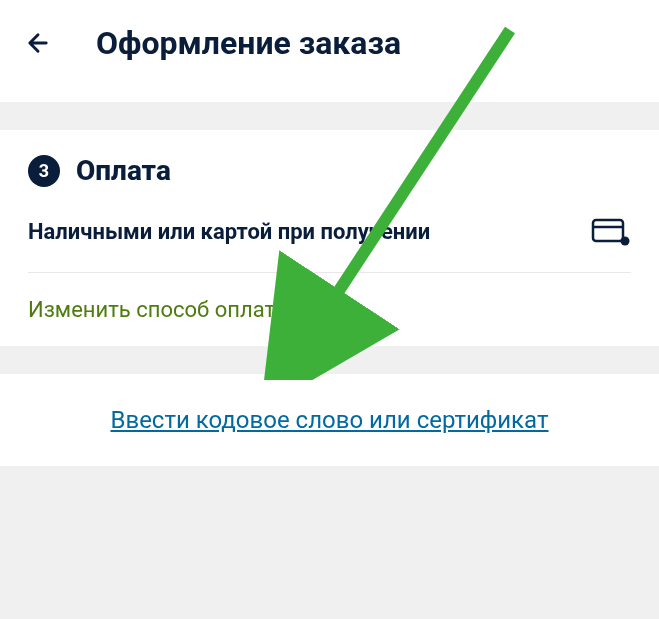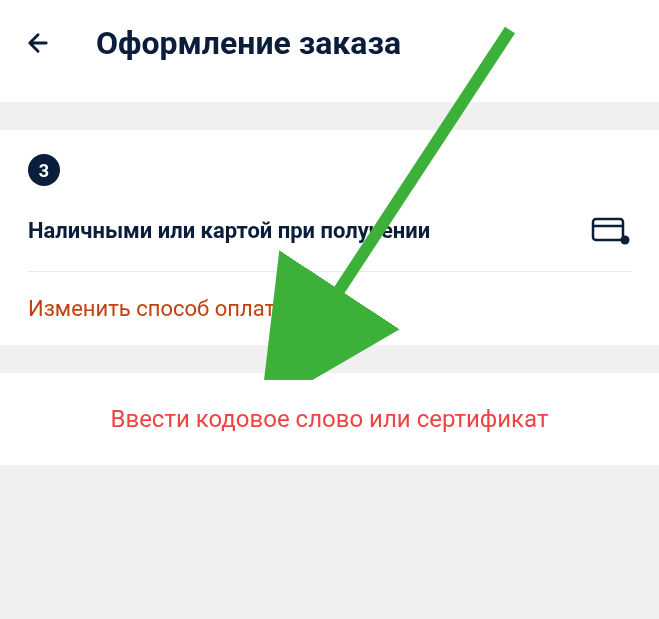--- a/index.html
+++ b/index.html
@@ -79,37 +79,38 @@
       color: #0a1e3c;
       line-height: 1.5;
       max-width: 480px;
     }
     .card-icon {
       width: 40px;
       height: 30px;
       flex-shrink: 0;
     }
     .change-link {
-      color: #c2410c;
+      color: #4d7c0f;
       font-size: 22px;
       font-weight: 400;
       padding-top: 24px;
       cursor: pointer;
       display: block;
     }
     .promo-section {
       background: #fff;
       padding: 32px 28px;
       text-align: center;
     }
     .promo-link {
-      color: #ef4444;
+      color: #0369a1;
       font-size: 24px;
       font-weight: 400;
       cursor: pointer;
+      text-decoration: underline;
     }
     .arrow-overlay {
       position: absolute;
       top: 20px;
       left: 260px;
       pointer-events: none;
       z-index: 100;
     }
   </style>
 </head>
@@ -122,20 +123,21 @@
     </svg>
   </div>
   <h1 class="page-title">Оформление заказа</h1>
 </div>
 
 <div class="spacer"></div>
 
 <div class="section">
   <div class="section-header">
     <div class="step-badge">3</div>
+    <div class="section-title">Оплата</div>
   </div>
   <div class="payment-row">
     <div class="payment-label">Наличными или картой при получении</div>
     <div class="card-icon">
       <svg width="40" height="30" viewBox="0 0 40 30" fill="none">
         <rect x="2" y="3" width="30" height="21" rx="3" stroke="#0a1e3c" stroke-width="2.5" fill="none"></rect>
         <line x1="2" y1="10" x2="32" y2="10" stroke="#0a1e3c" stroke-width="2.5"></line>
         <circle cx="34" cy="24" r="4.5" fill="#0a1e3c"></circle>
       </svg>
     </div>

